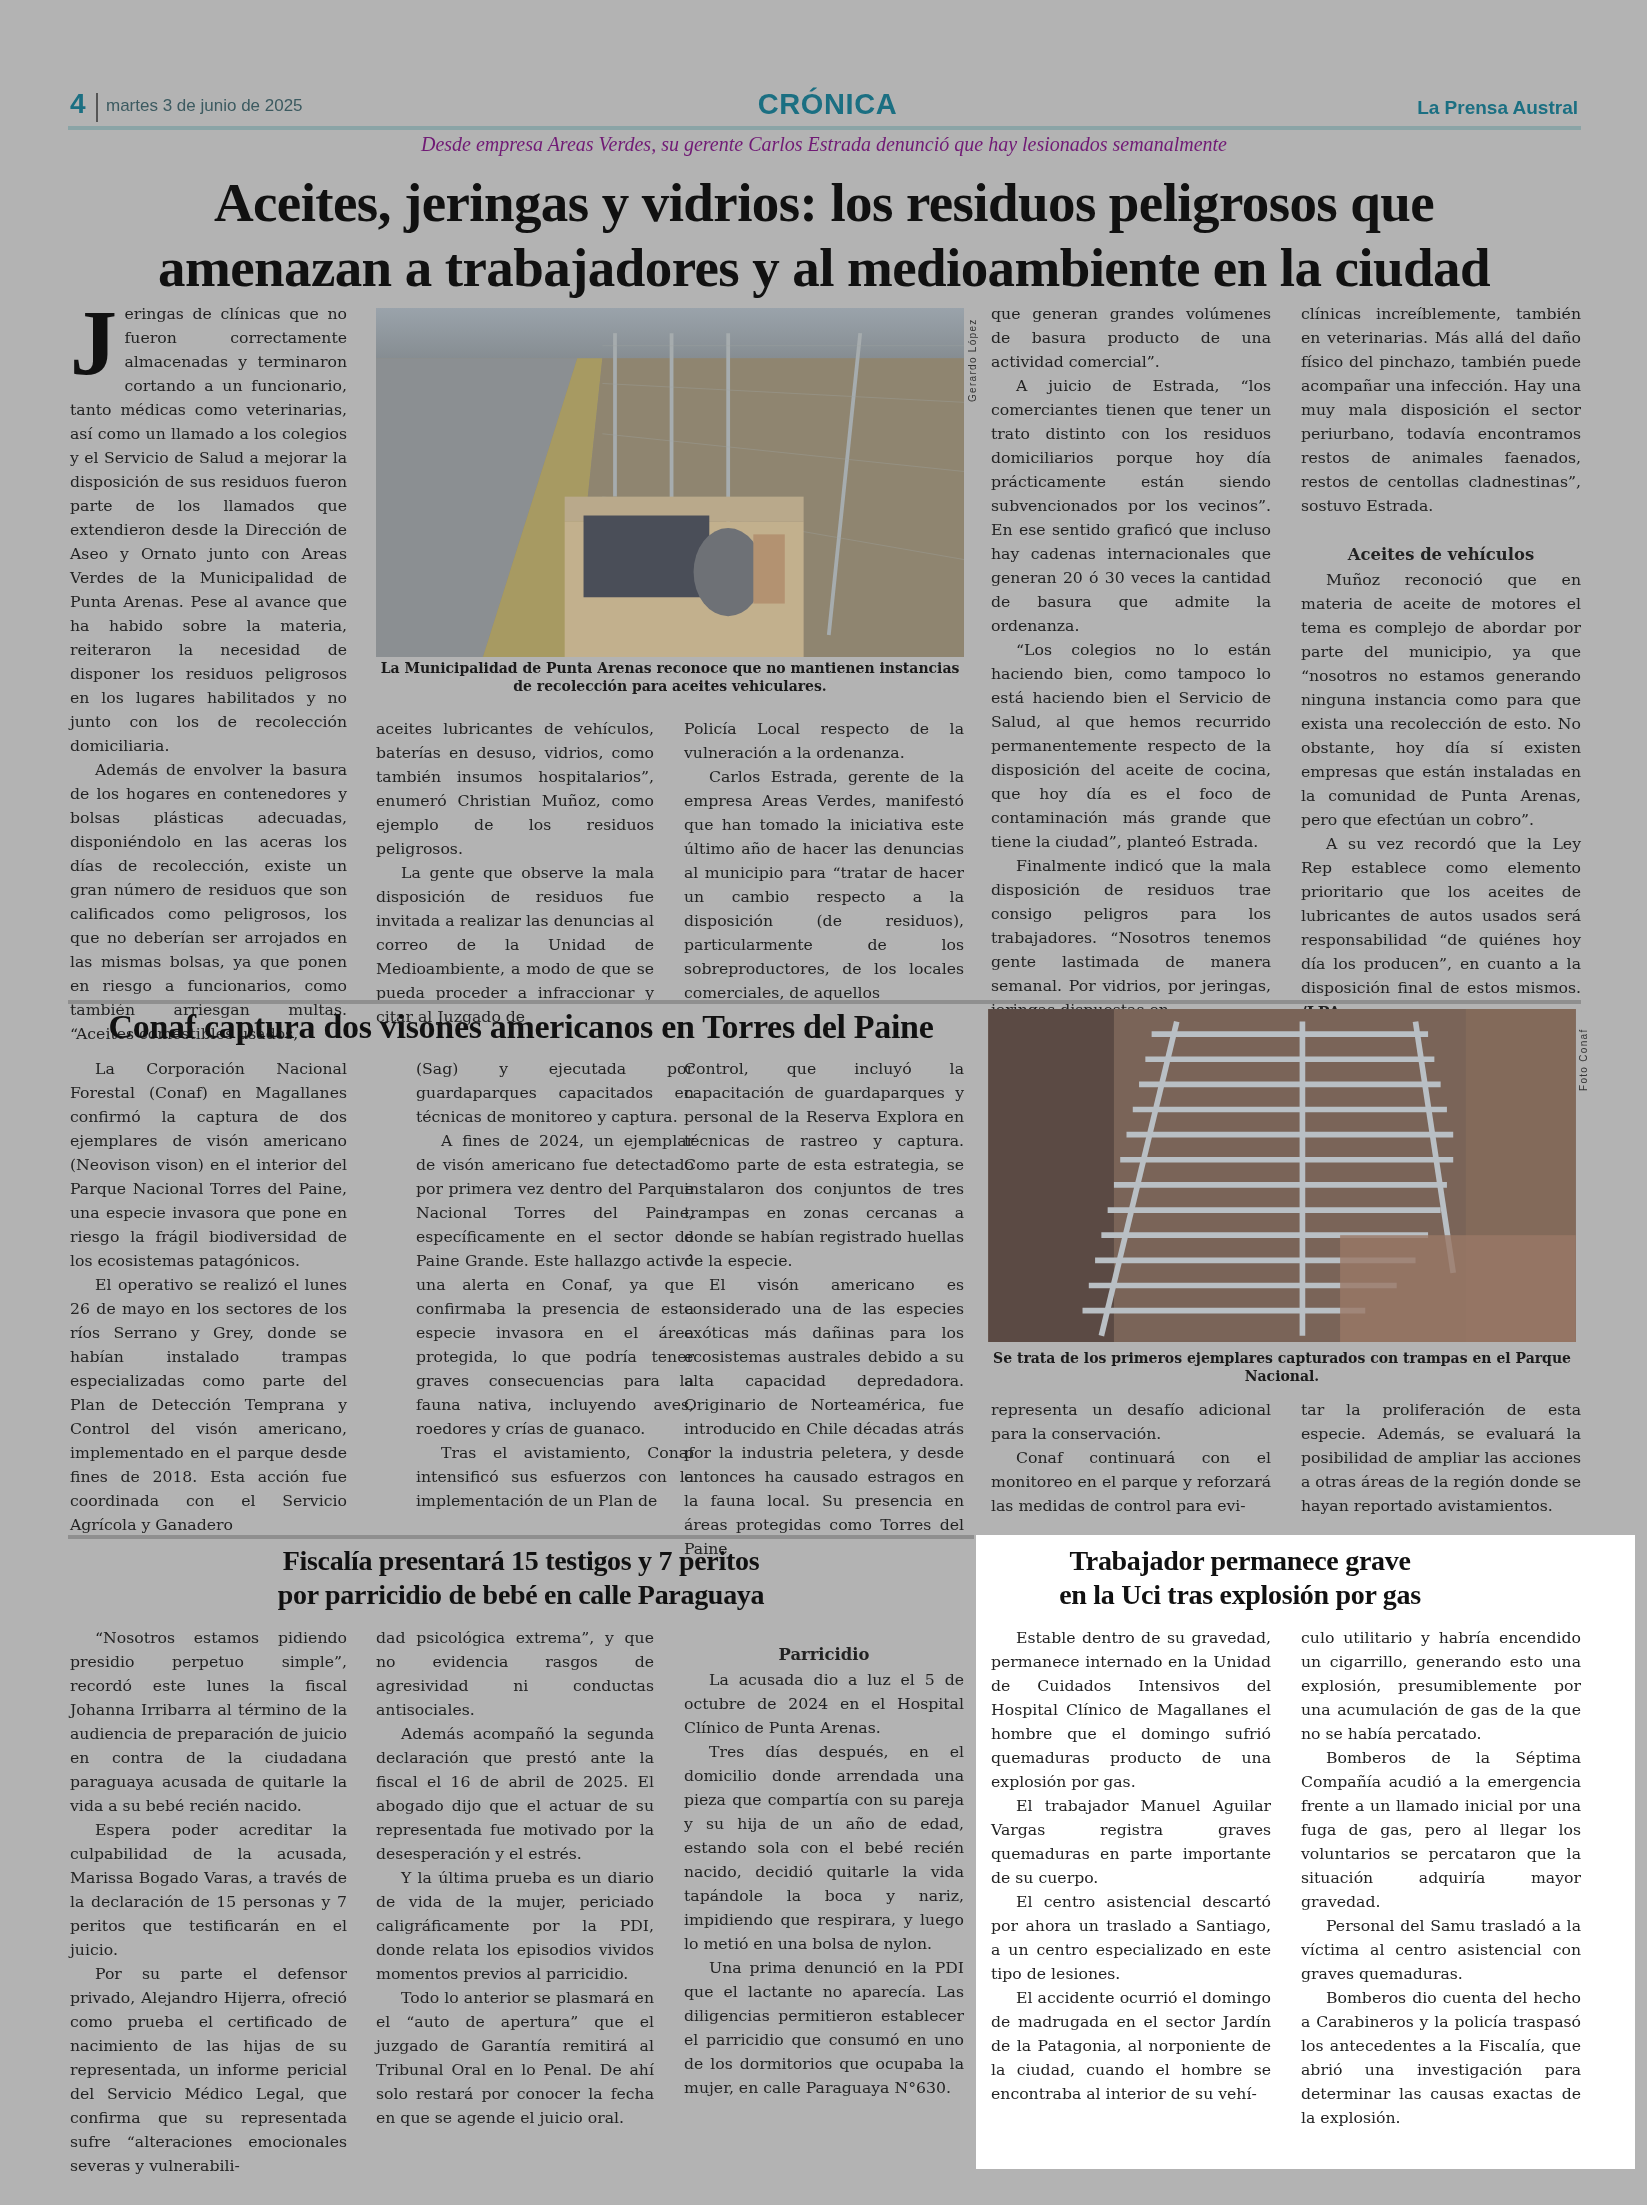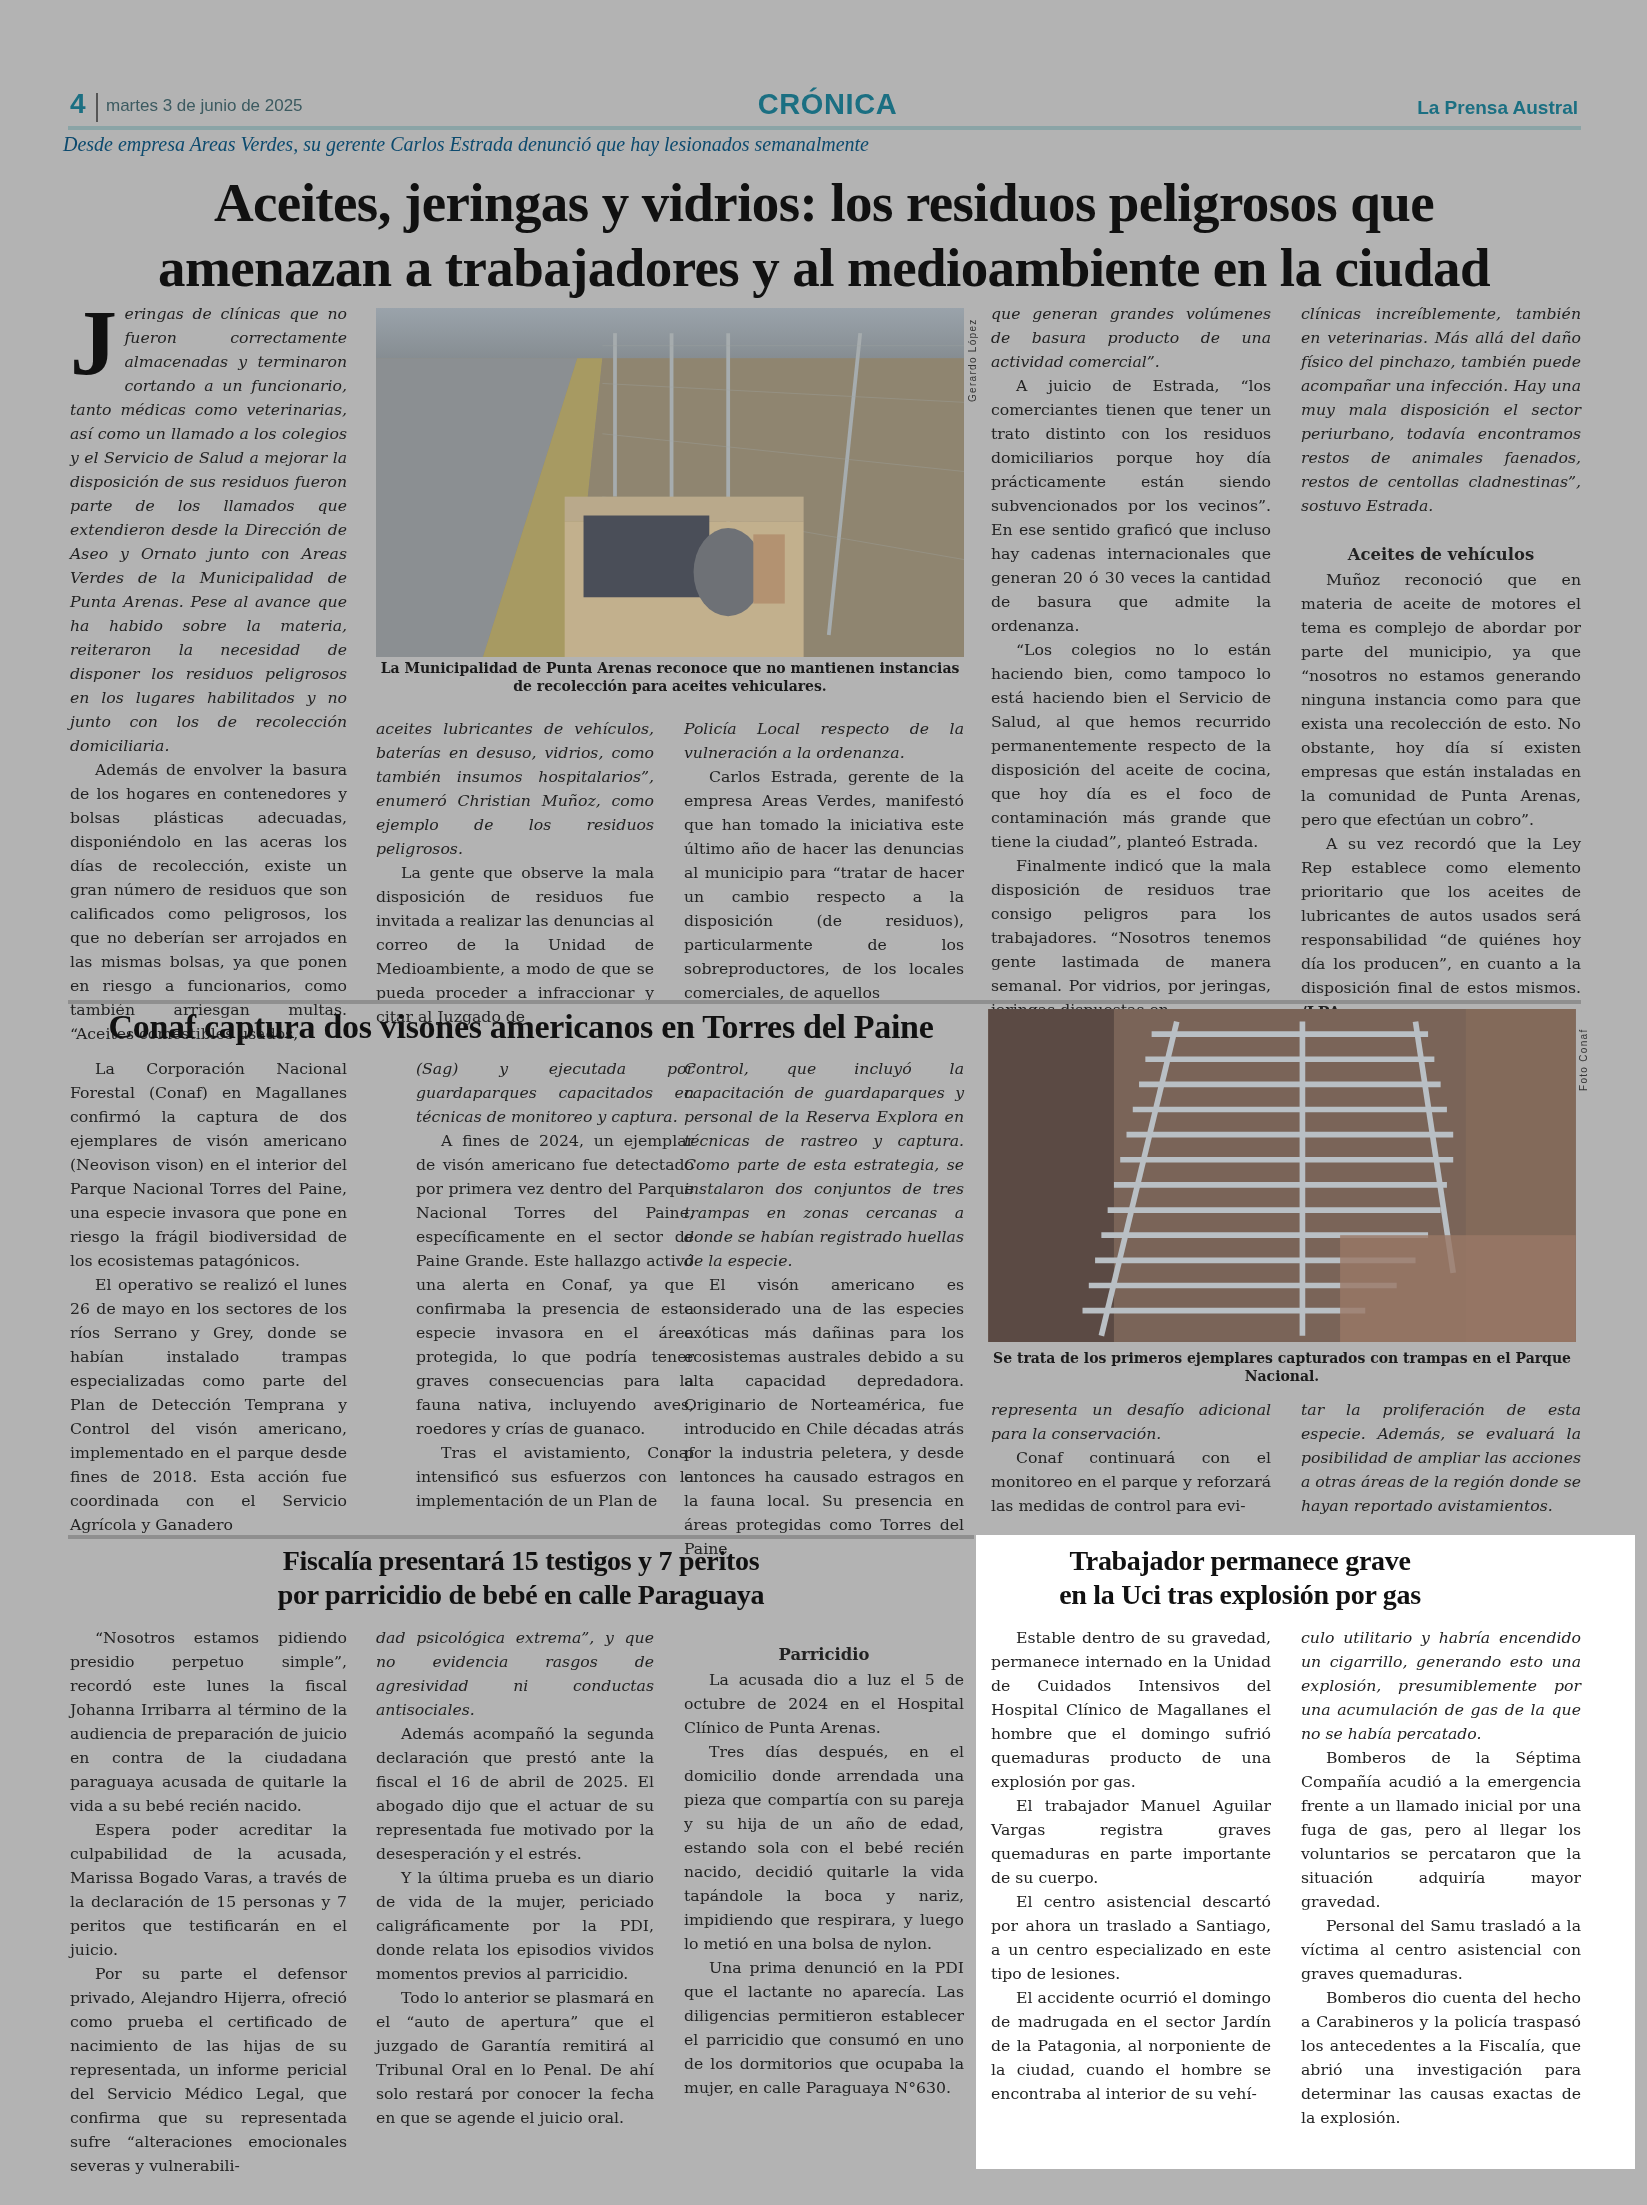--- a/index.html
+++ b/index.html
@@ -8,26 +8,26 @@
     font-family:"DejaVu Serif", serif; color:#1e1e1e;
   }
   .abs { position:absolute; }
   
   .pagenum { left:70px; top:88px; font-family:"Liberation Sans", sans-serif; font-weight:bold; font-size:28px; color:#1b6f82; }
   .pagesep { left:96px; top:93px; width:1.9px; height:29px; background:#555; }
   .date { left:106px; top:96px; font-family:"Liberation Sans", sans-serif; font-size:17px; color:#3c5a60; }
   .section { left:752px; top:88px; width:151px; text-align:center; font-family:"Liberation Sans", sans-serif; font-weight:bold; font-size:29px; color:#1b6f82; letter-spacing:0.6px; }
   .brand { right:69px; top:97px; font-family:"Liberation Sans", sans-serif; font-weight:bold; font-size:19px; color:#1b6f82; }
   .hrule { left:68px; width:1513px; height:3.8px; background:#8aa4a6; top:126px; }
-  .kicker { left:63px; top:133px; width:1522px; font-family:"Liberation Serif", serif; font-style:italic; font-size:20px; color:#0c4a6e; }
+  .kicker { left:63px; top:133px; width:1522px; text-align:center; font-family:"Liberation Serif", serif; font-style:italic; font-size:20px; color:#701a75; }
   .headline { left:63px; top:170px; width:1522px; text-align:center; font-family:"Liberation Serif", serif; font-weight:bold; font-size:55px; line-height:65px; color:#111; letter-spacing:-0.6px; }
 
   .col { position:absolute; font-family:"DejaVu Serif", serif; font-size:15.7px; line-height:24px; text-align:justify; color:#222; hyphens:auto; }
   .col p { margin:0; text-indent:25px; }
-  .col p.noind { text-indent:0;font-style:italic; }
+  .col p.noind { text-indent:0; }
   .col h4 { margin:8.8px 0 1.3px; text-align:center; font-size:16.4px; font-weight:bold; }
   .dropcap { float:left; font-family:"Liberation Serif", serif; font-weight:bold; font-size:94px; line-height:72px; margin:3.8px 7.5px 0 0; color:#111; }
 
   .photo { position:absolute; overflow:hidden; }
   .caption { position:absolute; font-family:"DejaVu Serif", serif; font-weight:bold; font-size:14px; line-height:18px; color:#1a1a1a;text-align:center; }
   .credit { position:absolute; font-family:"Liberation Sans", sans-serif; font-size:10px; color:#333; writing-mode:vertical-rl; transform:rotate(180deg); letter-spacing:1.3px; }
   .sep { position:absolute; height:3.8px; background:#8f8f8f; }
   .subhead { position:absolute; text-align:center; font-family:"Liberation Serif", serif; font-weight:bold; color:#111; letter-spacing:-0.3px; }
   .whitebox { position:absolute; left:976px; top:1535px; width:659px; height:634px; background:#ffffff; }
 </style>

